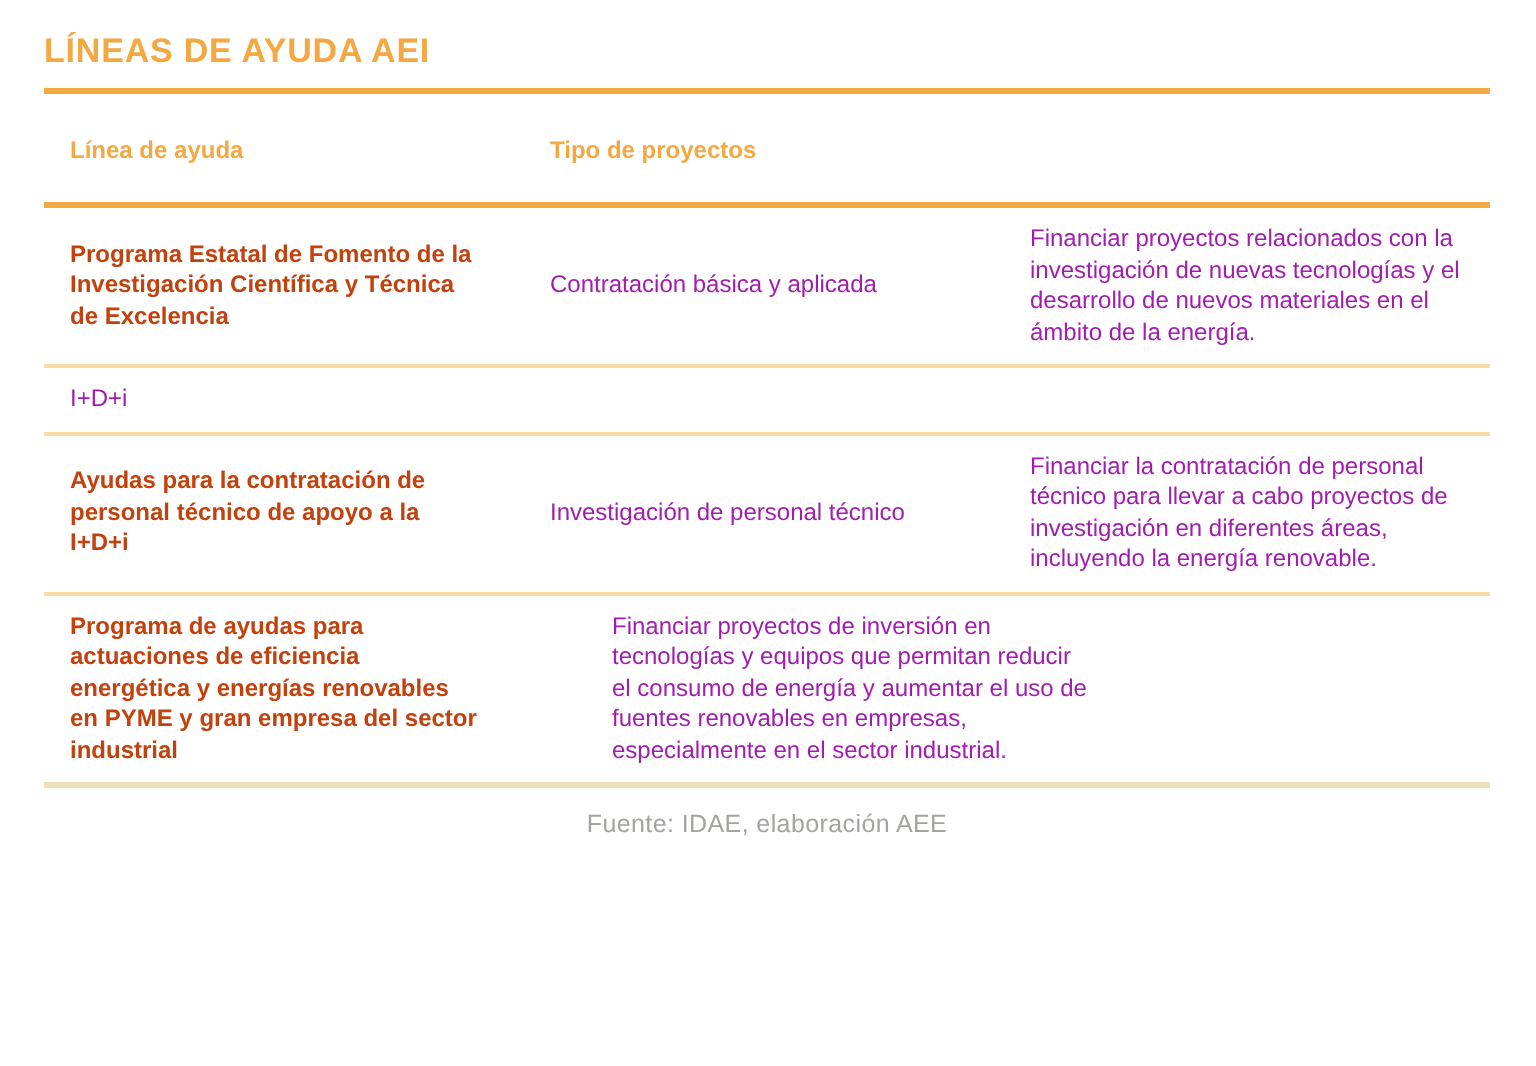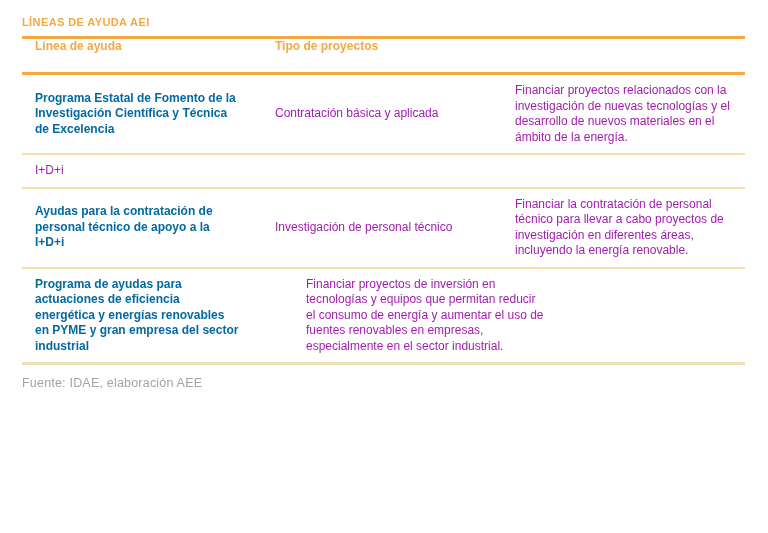--- a/index.html
+++ b/index.html
@@ -12,38 +12,39 @@
     height: 533px;
     background: #ffffff;
     overflow: hidden;
   }
   .inner {
     padding: 14px 23px 0 22px;
   }
 
   .page-title {
     color: #F4A842;
-    font-size: 11px;
+    font-size: 17px;
     font-weight: bold;
     letter-spacing: 0.4px;
     padding-top: 2px;
   }
   .title-rule {
     height: 3px;
     background: #F4A842;
     margin-top: 8px;
   }
 
   .grid-row {
     display: grid;
     grid-template-columns: 240px 240px 1fr;
     padding-left: 13px;
   }
 
   .thead {
+    padding-top: 21px;
     padding-bottom: 19px;
   }
   .th {
     color: #F4A842;
     font-size: 12px;
     font-weight: bold;
   }
   .head-rule {
     height: 3px;
     background: #F4A842;
@@ -65,31 +66,32 @@
   }
 
   .cell {
     font-size: 12px;
     line-height: 15.5px;
     color: #a21caf;
     padding-right: 14px;
   }
   .cell-linea {
     font-weight: bold;
-    color: #0369a1;
+    color: #c2410c;
     max-width: 218px;
   }
   .cell-tipo { max-width: 222px; }
   .cell-objetivo { max-width: 240px; padding-right: 0; }
 
   .source-note {
     margin-top: 11px;
     font-size: 12.5px;
     color: #A3A3A0;
     letter-spacing: 0.2px;
+    text-align: center;
   }
 </style>
 </head>
 <body>
 
 <div class="sheet">
   <div class="inner">
 
     <div class="page-title">LÍNEAS DE AYUDA AEI</div>
     <div class="title-rule"></div>

